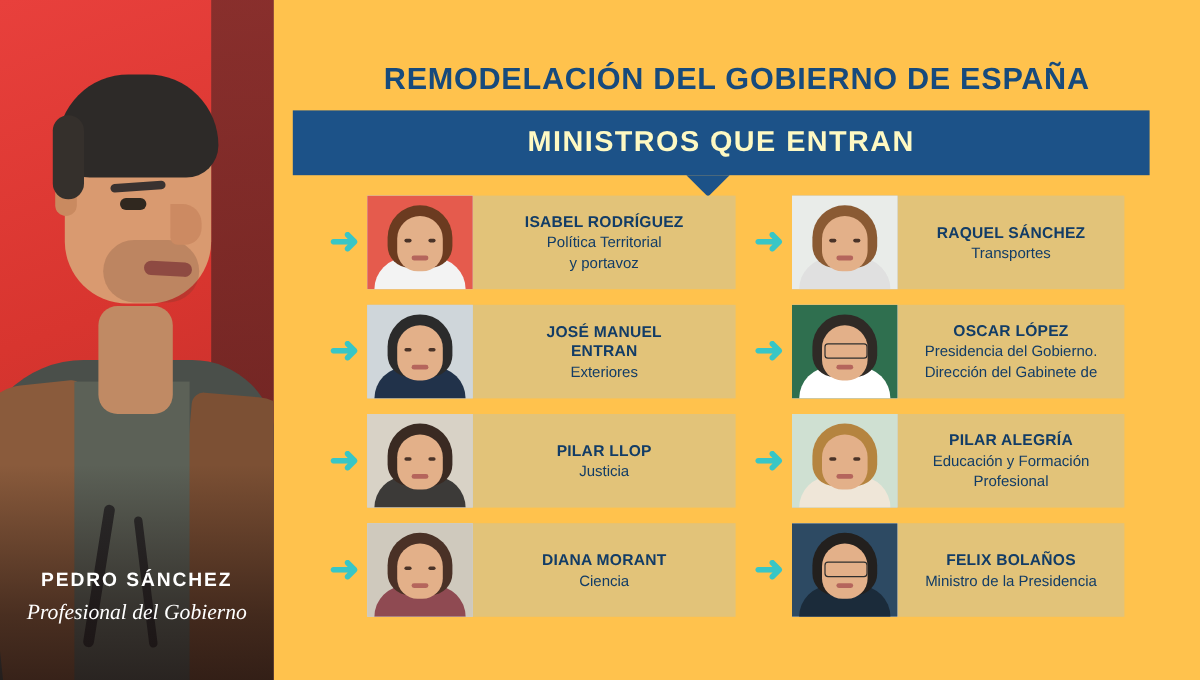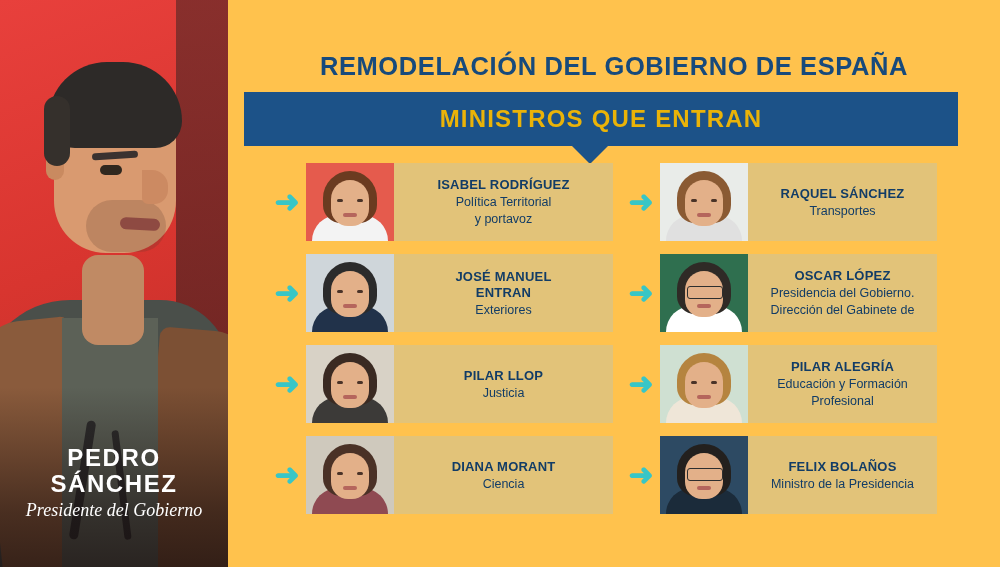--- a/index.html
+++ b/index.html
@@ -174,21 +174,21 @@
     background: linear-gradient(180deg, rgba(20,10,10,0) 0%, rgba(20,10,10,0.55) 70%, rgba(20,10,10,0.7) 100%);
   }
   #name-block {
     position: absolute;
     left: 0; bottom: 44px;
     width: 228px;
     text-align: center;
     color: #ffffff;
   }
   #name-block .pname {
-    font-size: 24px;
+    font-size: 16px;
     font-weight: bold;
     letter-spacing: 1.6px;
     line-height: 26px;
   }
   #name-block .prole {
     font-family: "Liberation Serif", serif;
     font-style: italic;
     font-size: 18px;
     line-height: 26px;
   }
@@ -204,21 +204,21 @@
     font-weight: bold;
     letter-spacing: 0.6px;
   }
   #subbar {
     position: absolute;
     left: 244px; top: 92px;
     width: 714px; height: 54px;
     background: #1C5288;
   }
   #subbar .sub-text {
-    color: #eab308;
+    color: #fef9c3;
     font-size: 24px;
     font-weight: bold;
     letter-spacing: 1.2px;
     line-height: 54px;
     text-align: center;
   }
   #subbar-arrow {
     position: absolute;
     left: 572px; top: 146px;
     width: 0; height: 0;
@@ -368,21 +368,21 @@
       <div class="brow"></div>
       <div class="eye"></div>
       <div class="nose"></div>
       <div class="mouth"></div>
       <div class="mic"></div>
       <div class="mic2"></div>
     </div>
     <div class="photo-shade"></div>
     <div id="name-block">
       <div class="pname">PEDRO SÁNCHEZ</div>
-      <div class="prole">Presidente del Gobierno</div>
+      <div class="prole">Profesional del Gobierno</div>
     </div>
   </div>
 
   <div id="headline">REMODELACIÓN DEL GOBIERNO DE ESPAÑA</div>
 
   <div id="subbar">
     <div class="sub-text">MINISTROS QUE ENTRAN</div>
   </div>
   <div id="subbar-arrow"></div>
 

